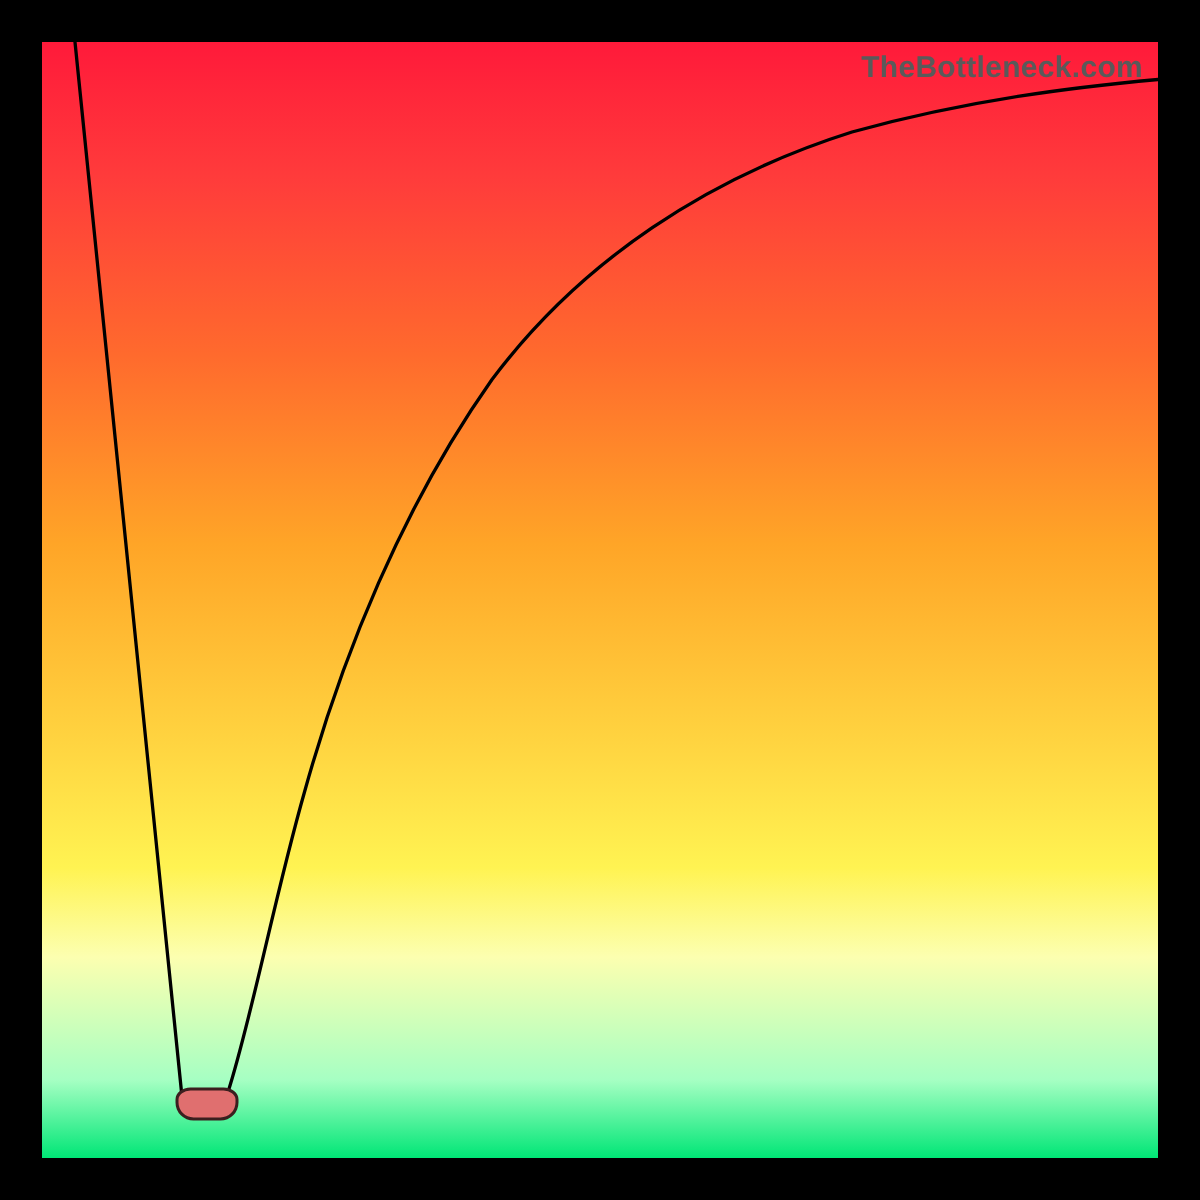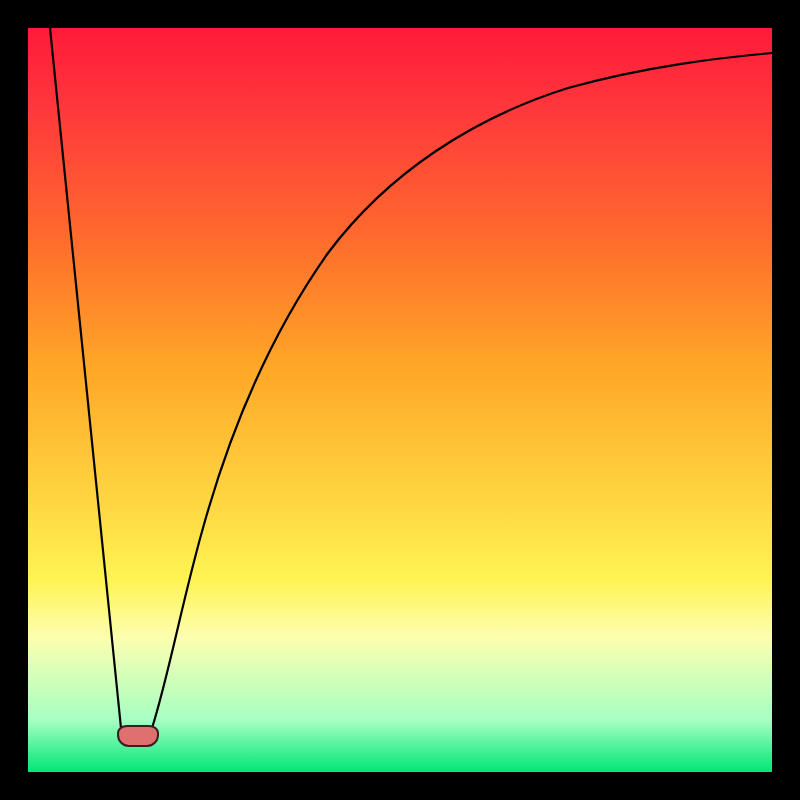--- a/index.html
+++ b/index.html
@@ -67,20 +67,21 @@
     background: #e06f6f;
     border: 2px solid #3b1f1f;
     border-radius: 10px 10px 12px 12px / 8px 8px 12px 12px;
   }
 </style>
 </head>
 <body>
 
 <div class="frame">
   <div class="plot">
+    <div class="watermark">TheBottleneck.com</div>
 
     <svg class="curve" viewBox="0 0 744 744" preserveAspectRatio="none">
 
       <path d="M 22 0
                L 93 700"></path>
 
       <path d="M 124 700
                C 140 650, 155 570, 175 500
                C 200 410, 240 310, 300 225
                C 360 145, 445 90, 540 60

